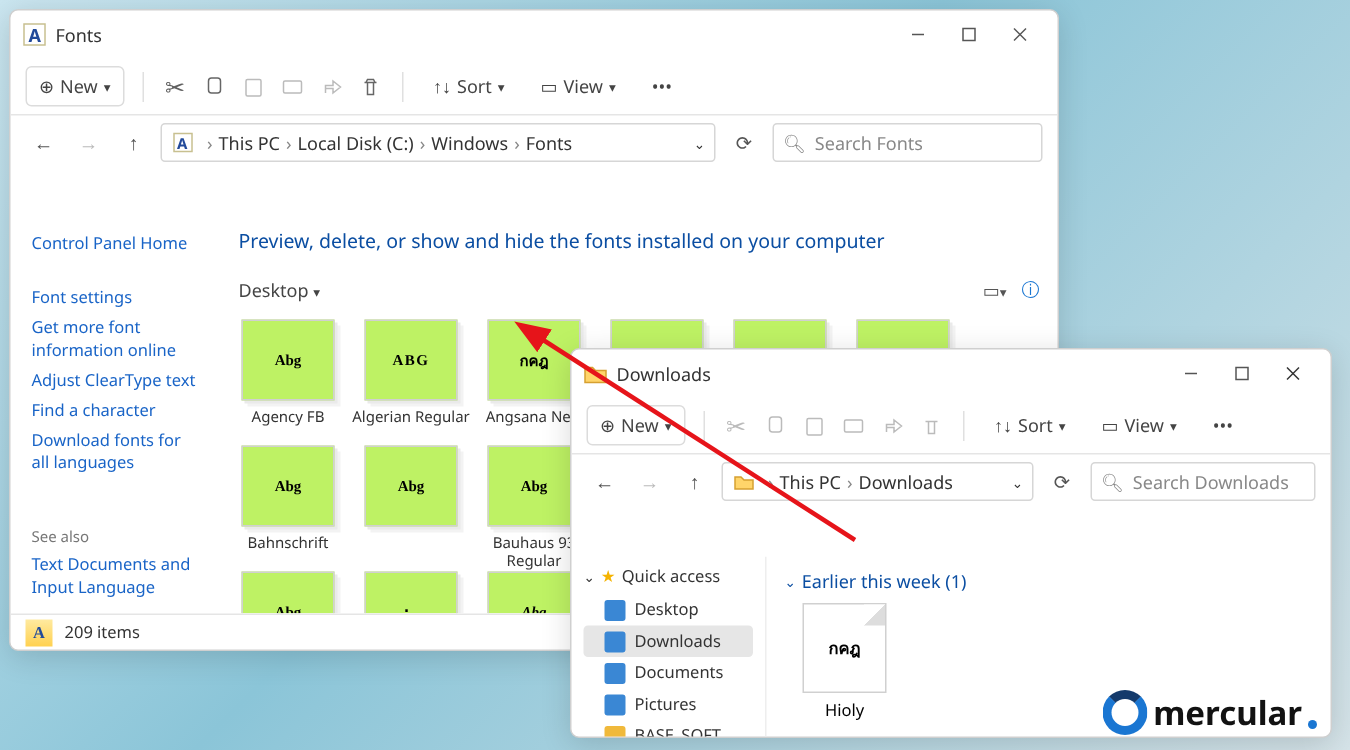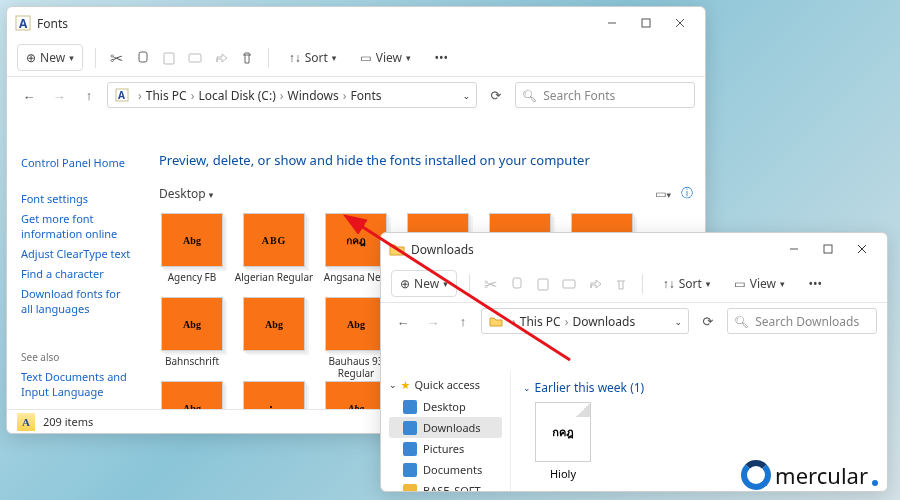--- a/index.html
+++ b/index.html
@@ -28,41 +28,41 @@
 .sidebar .head { color: #1964c7; font-size: 11px; margin-bottom: 4px; }
 .sidebar .lnk { color: #1964c7; line-height: 1.3; cursor: pointer; }
 .sidebar .sep-line { height: 6px; }
 .sidebar .seealso { color:#777; font-size:10px; margin-top:auto; }
 .main { flex: 1; display: flex; flex-direction: column; overflow:hidden; }
 .main .hdr-text { color: #0b4ea2; font-size: 13px; padding: 6px 0 10px 12px; }
 .subbar { display:flex; align-items:center; height:28px; padding:0 12px; font-size:12px; color:#444; gap:8px;}
 .subbar .right { margin-left:auto; display:flex; gap:10px; align-items:center; color:#555;}
 .grid { flex:1; padding: 6px 4px; display:flex; flex-wrap:wrap; align-content:flex-start; gap:2px 0; overflow:hidden;}
 .font-item { width: 82px; display:flex; flex-direction:column; align-items:center; font-size:10px; text-align:center; }
-.font-thumb { width:62px; height:54px; background:#f97316; border:1px solid #d0d0d0; box-shadow: 2px 2px 0 #eaeaea, 4px 4px 0 #f3f3f3; display:flex; align-items:center; justify-content:center; margin-bottom:4px; font-weight:bold; }
+.font-thumb { width:62px; height:54px; background:#bef264; border:1px solid #d0d0d0; box-shadow: 2px 2px 0 #eaeaea, 4px 4px 0 #f3f3f3; display:flex; align-items:center; justify-content:center; margin-bottom:4px; font-weight:bold; }
 .font-label { color:#333; line-height:1.2; min-height:24px;}
 .statusbar { height:24px; border-top:1px solid #e5e5e5; display:flex; align-items:center; padding:0 10px; font-size:11px; color:#333; gap:8px;}
 .status-icon { width:18px; height:18px; background:linear-gradient(#ffeaa0,#ffd150); display:flex; align-items:center; justify-content:center; font-weight:bold; color:#224a9a; font-family:Georgia,serif;}
 
 
 .dl-side { width:130px; padding:6px 8px; font-size:11px; border-right:1px solid #eee;}
 .qa-head { display:flex; align-items:center; gap:4px; font-size:11px; color:#333; margin-bottom:4px;}
 .qa-item { display:flex; align-items:center; gap:6px; padding:3px 2px 3px 14px; color:#333; border-radius:3px;}
 .qa-item.sel { background:#e6e6e6;}
 .qa-ico { width:14px; height:14px; border-radius:2px;}
 .dl-main { flex:1; padding:8px 12px; }
 .group-hdr { color:#0b4ea2; font-size:12px; margin-bottom:6px; display:flex; align-items:center; gap:4px;}
 .file-item { width:80px; display:flex; flex-direction:column; align-items:center; font-size:11px;}
 .file-thumb { width:56px; height:60px; background:#fff; border:1px solid #d0d0d0; display:flex; align-items:center; justify-content:center; font-weight:bold; position:relative; margin-bottom:4px;}
 .file-thumb::before { content:""; position:absolute; top:0; right:0; width:14px; height:14px; background:linear-gradient(135deg,#fff 50%,#ddd 50%);}
 
 .arrow { position:absolute; pointer-events:none; }
 .logo { position:absolute; right:22px; bottom:10px; display:flex; align-items:center; gap:4px; }
 .logo-ring { width:30px; height:30px; border:6px solid #1a76d2; border-top-color:#143a6b; border-radius:50%;}
-.logo-text { font-size:22px; font-weight:400; color:#121212; font-family:system-ui;}
+.logo-text { font-size:22px; font-weight:700; color:#121212; font-family:system-ui;}
 .logo-dot { width:6px; height:6px; background:#1a76d2; border-radius:50%; align-self:flex-end; margin-bottom:4px;}
 svg { display:block; }
 </style>
 </head>
 <body>
 
 <div class="window" style="left:6px; top:6px; width:700px; height:428px;">
   <div class="titlebar">
     <span class="title-icon">
         <svg width="16" height="16">
@@ -363,25 +363,25 @@
           <div class="qa-item">
             <div class="qa-ico" style="background: rgb(58, 135, 212);"></div>
             <span>Desktop</span>
           </div>
           <div class="qa-item sel">
             <div class="qa-ico" style="background: rgb(58, 135, 212);"></div>
             <span>Downloads</span>
           </div>
           <div class="qa-item">
             <div class="qa-ico" style="background: rgb(58, 135, 212);"></div>
-            <span>Pictures</span>
+            <span>Documents</span>
           </div>
           <div class="qa-item">
             <div class="qa-ico" style="background: rgb(58, 135, 212);"></div>
-            <span>Documents</span>
+            <span>Pictures</span>
           </div>
           <div class="qa-item">
             <div class="qa-ico" style="background: rgb(240, 185, 59);"></div>
             <span>BASE_SOFT</span>
           </div>
           <div class="qa-item">
             <div class="qa-ico" style="background: rgb(240, 185, 59);"></div>
             <span>Captures</span>
           </div>
           <div class="qa-item"></div>

